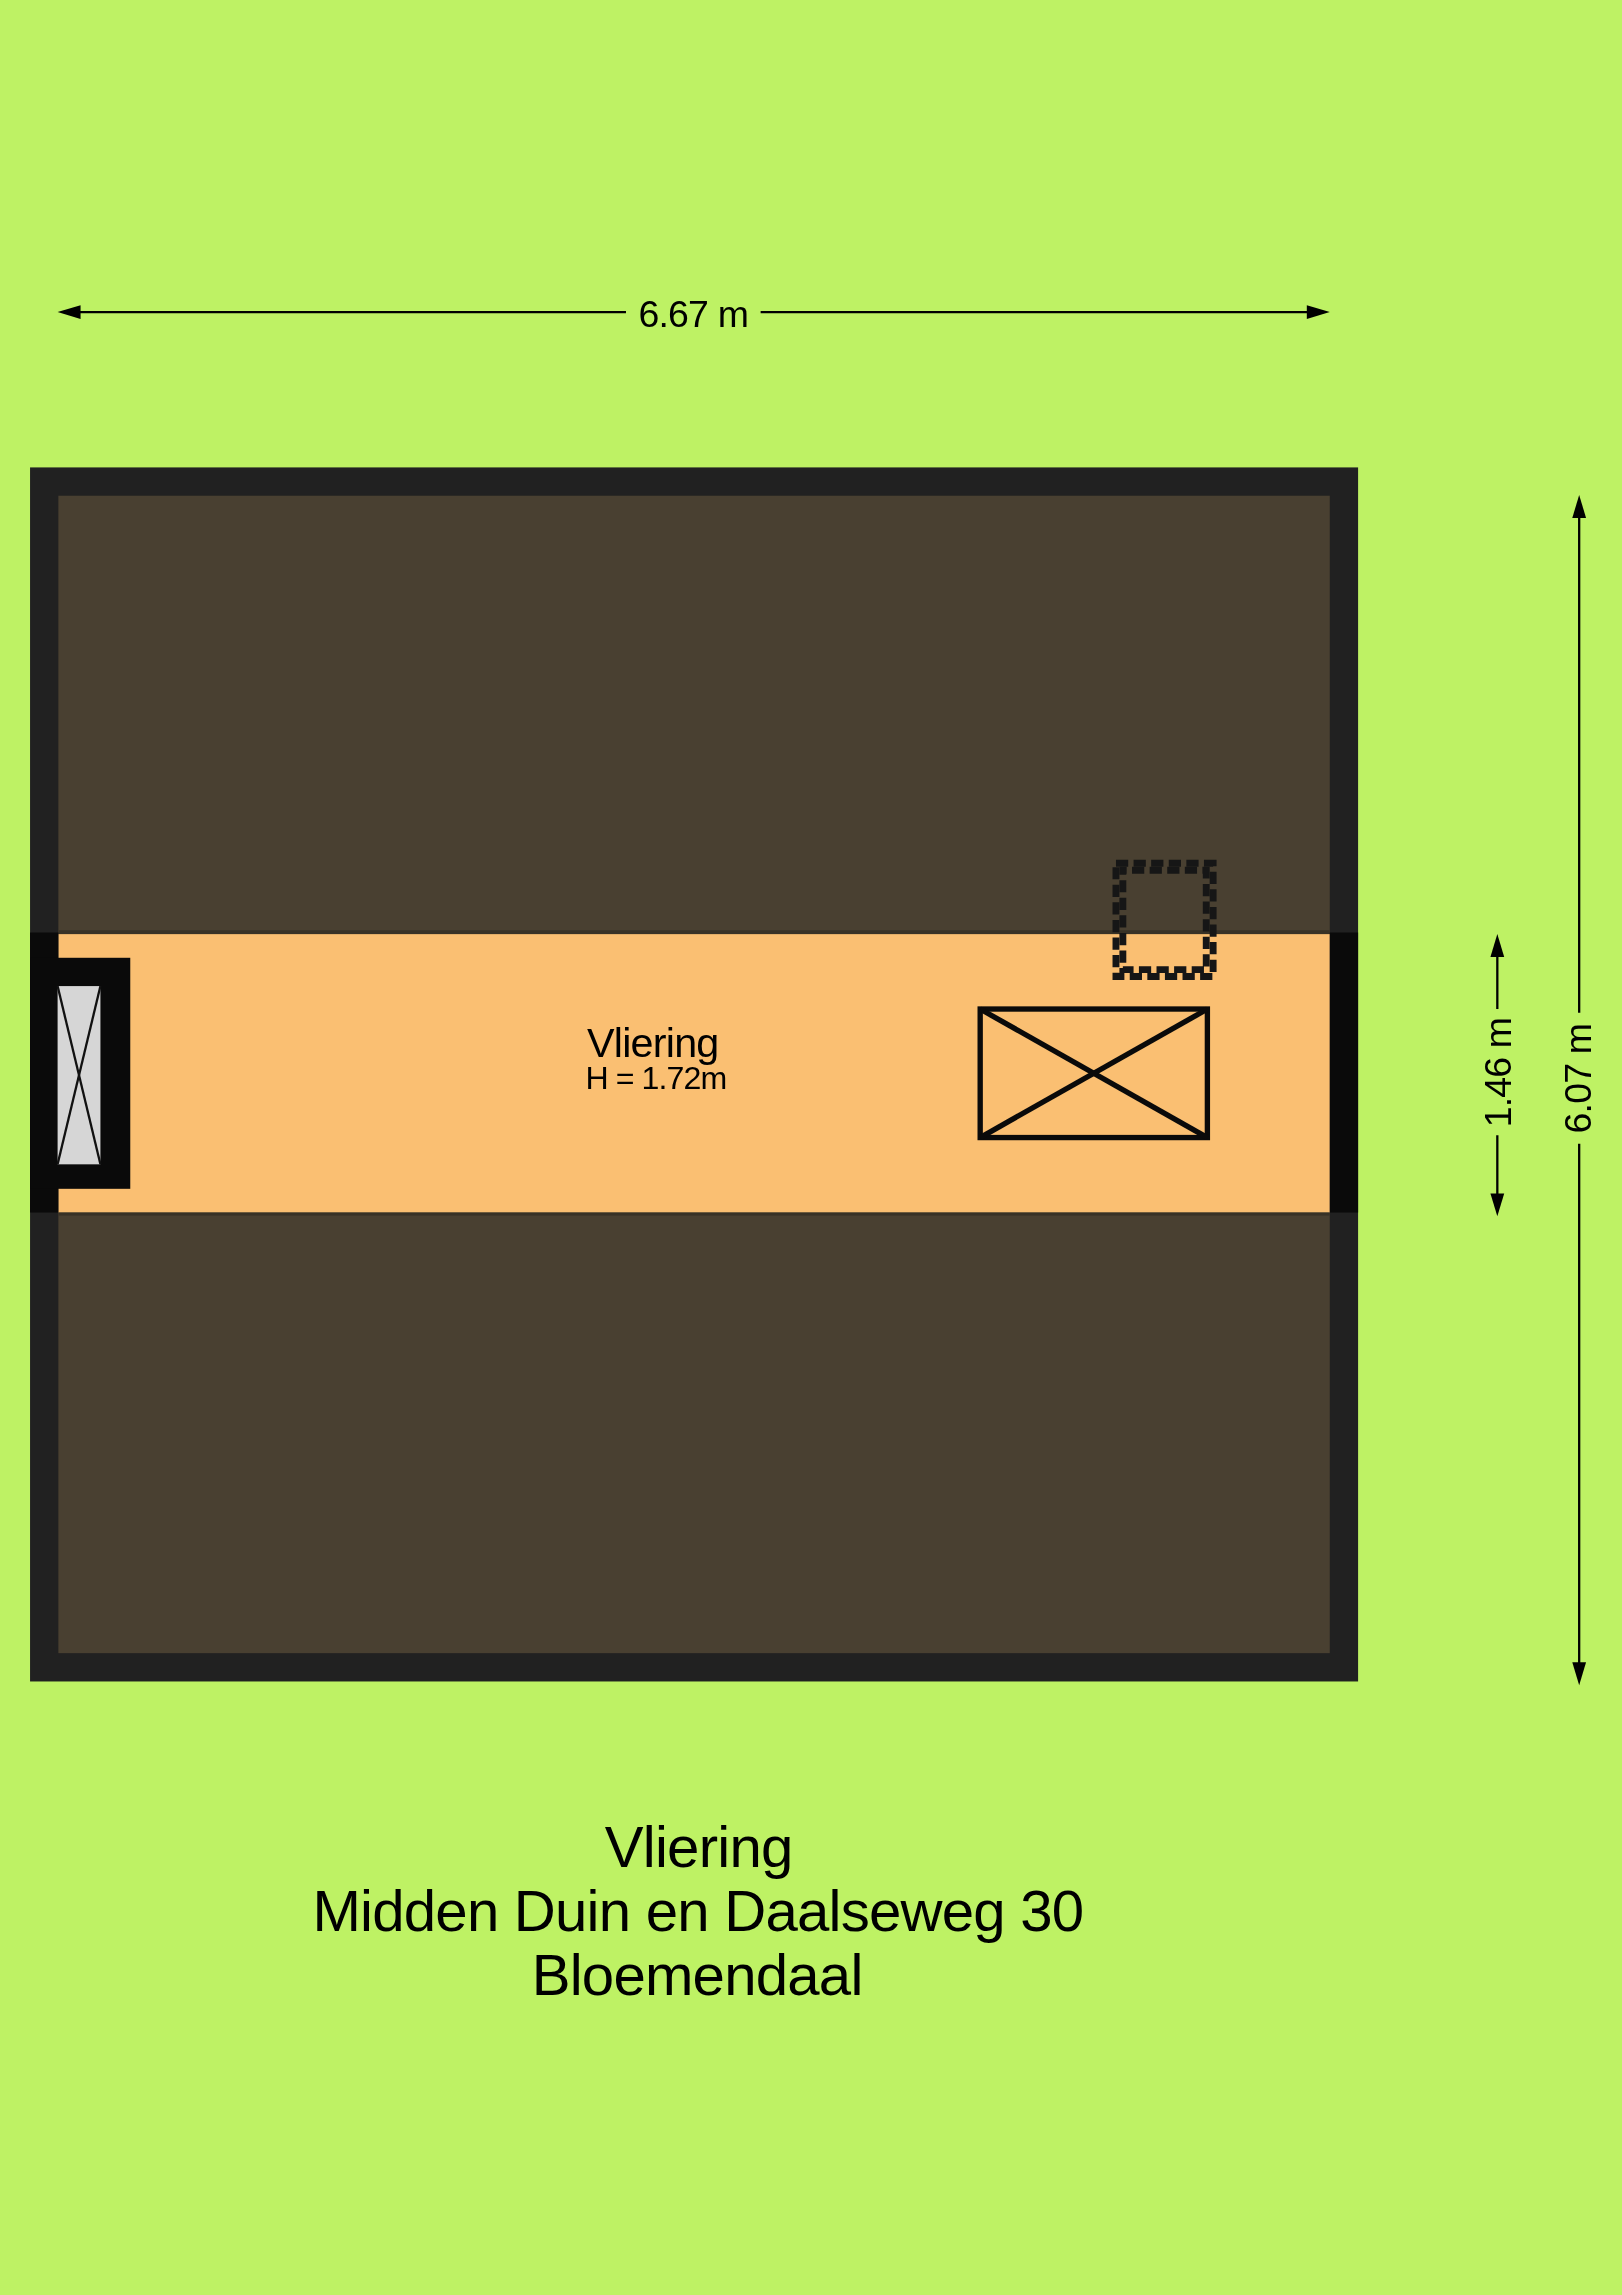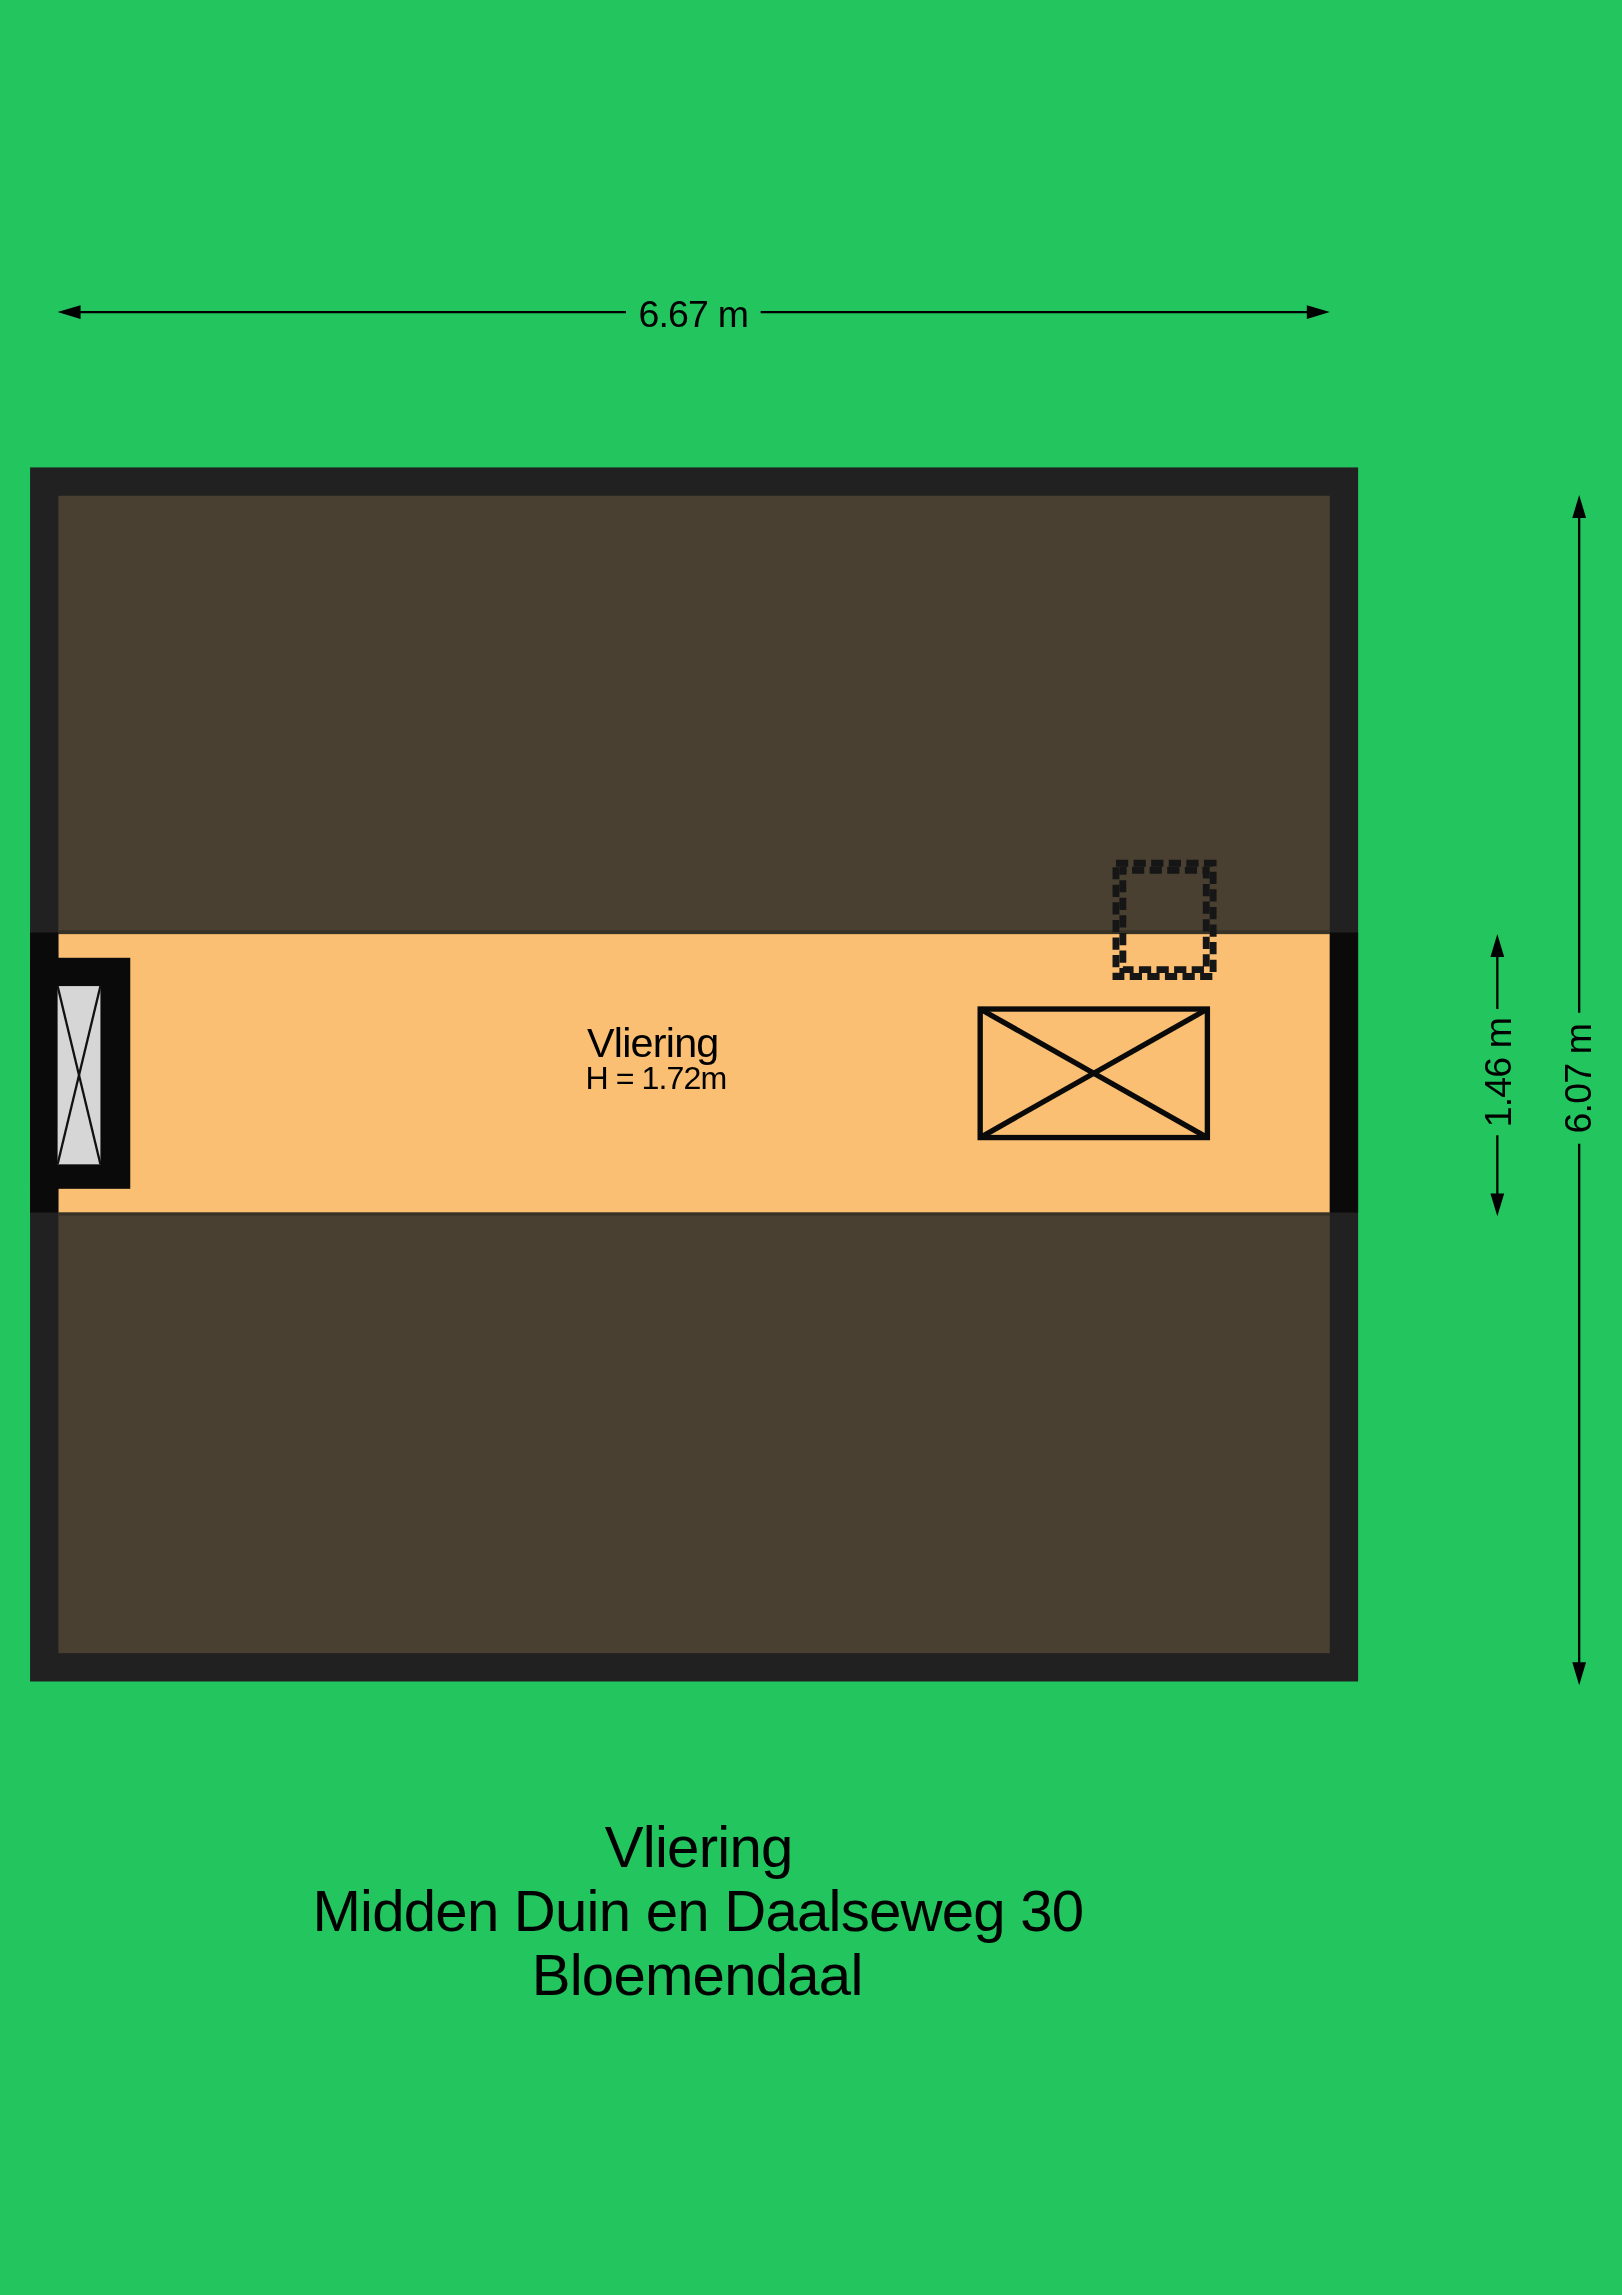--- a/index.html
+++ b/index.html
@@ -1,16 +1,16 @@
 <!DOCTYPE html>
 <html style="font-size:12.2px"><head>
 <meta charset="utf-8">
 <style>
   html,body{margin:0;padding:0;background:#ffffff;}
-  #page{position:relative;width:1623px;height:2295px;background:#22c55e;overflow:hidden;}
+  #page{position:relative;width:1623px;height:2295px;background:#bef264;overflow:hidden;}
   svg{display:block;}
   text{font-family:"Liberation Sans", sans-serif;fill:#000000;}
 </style>
 </head>
 <body>
 <div id="page">
 <svg width="1623" height="2295" viewBox="0 0 2121 3000" xmlns="http://www.w3.org/2000/svg">
 
   <g>
     <polygon points="75,408 105,399 105,417"></polygon>

